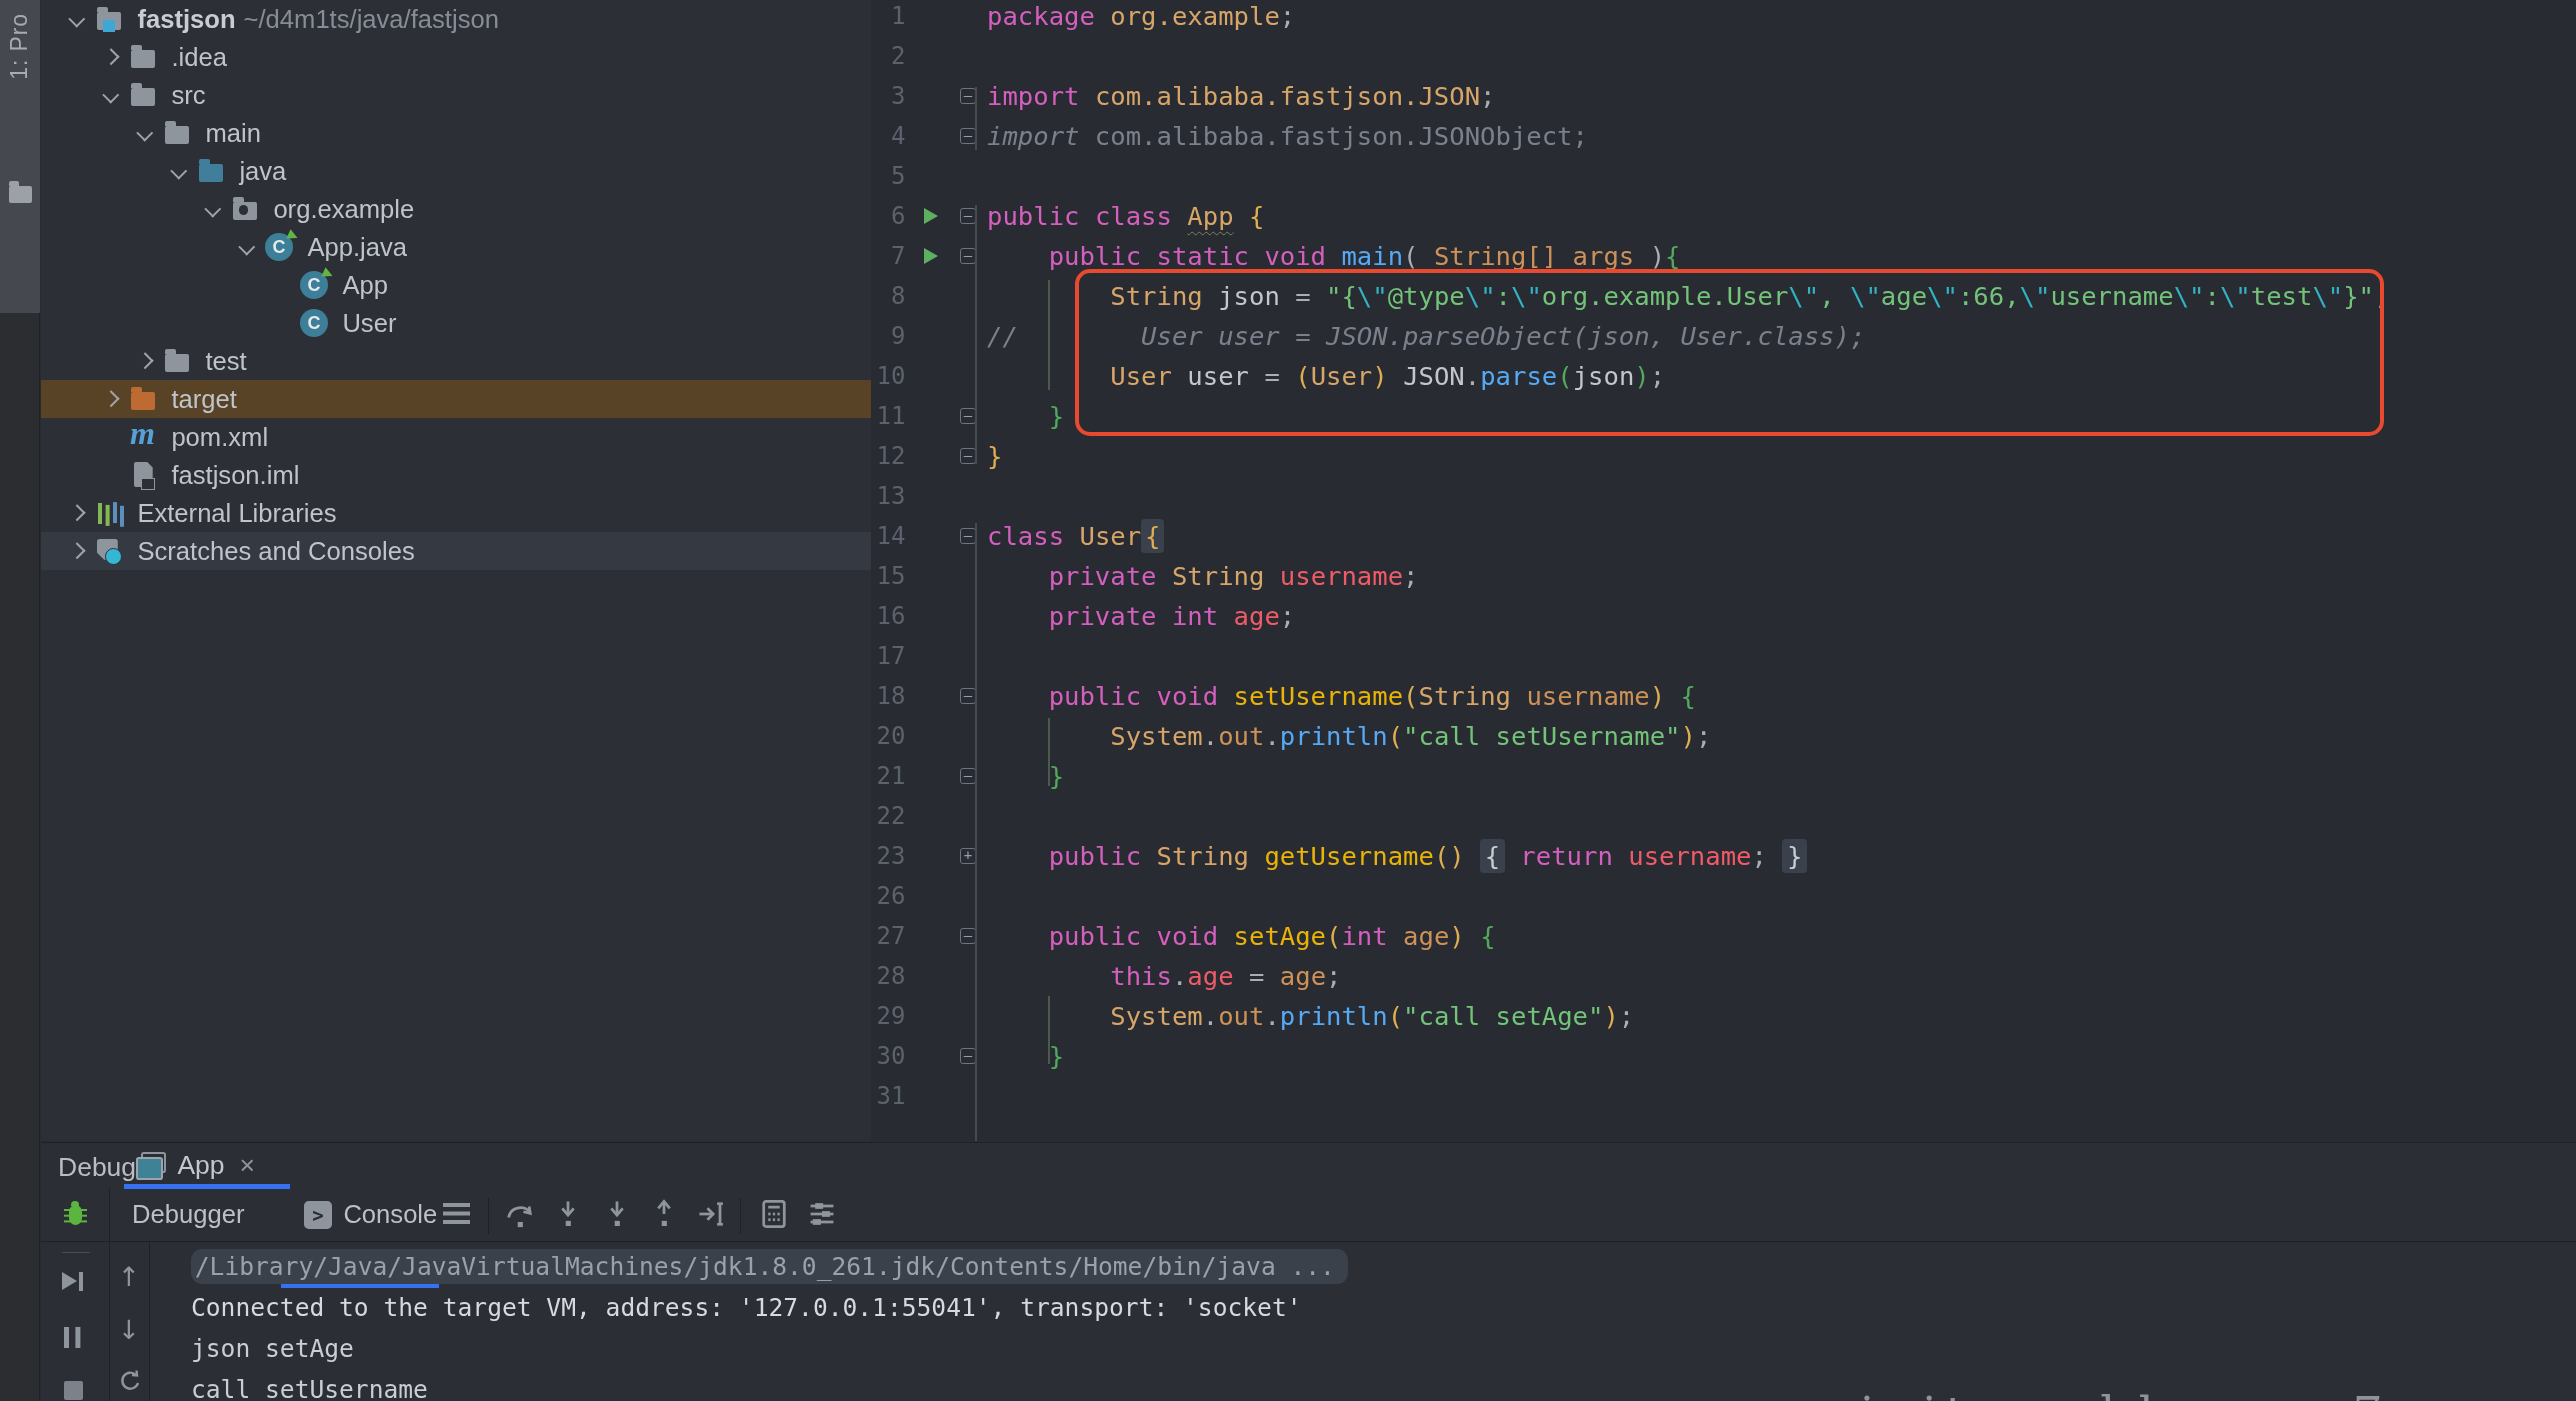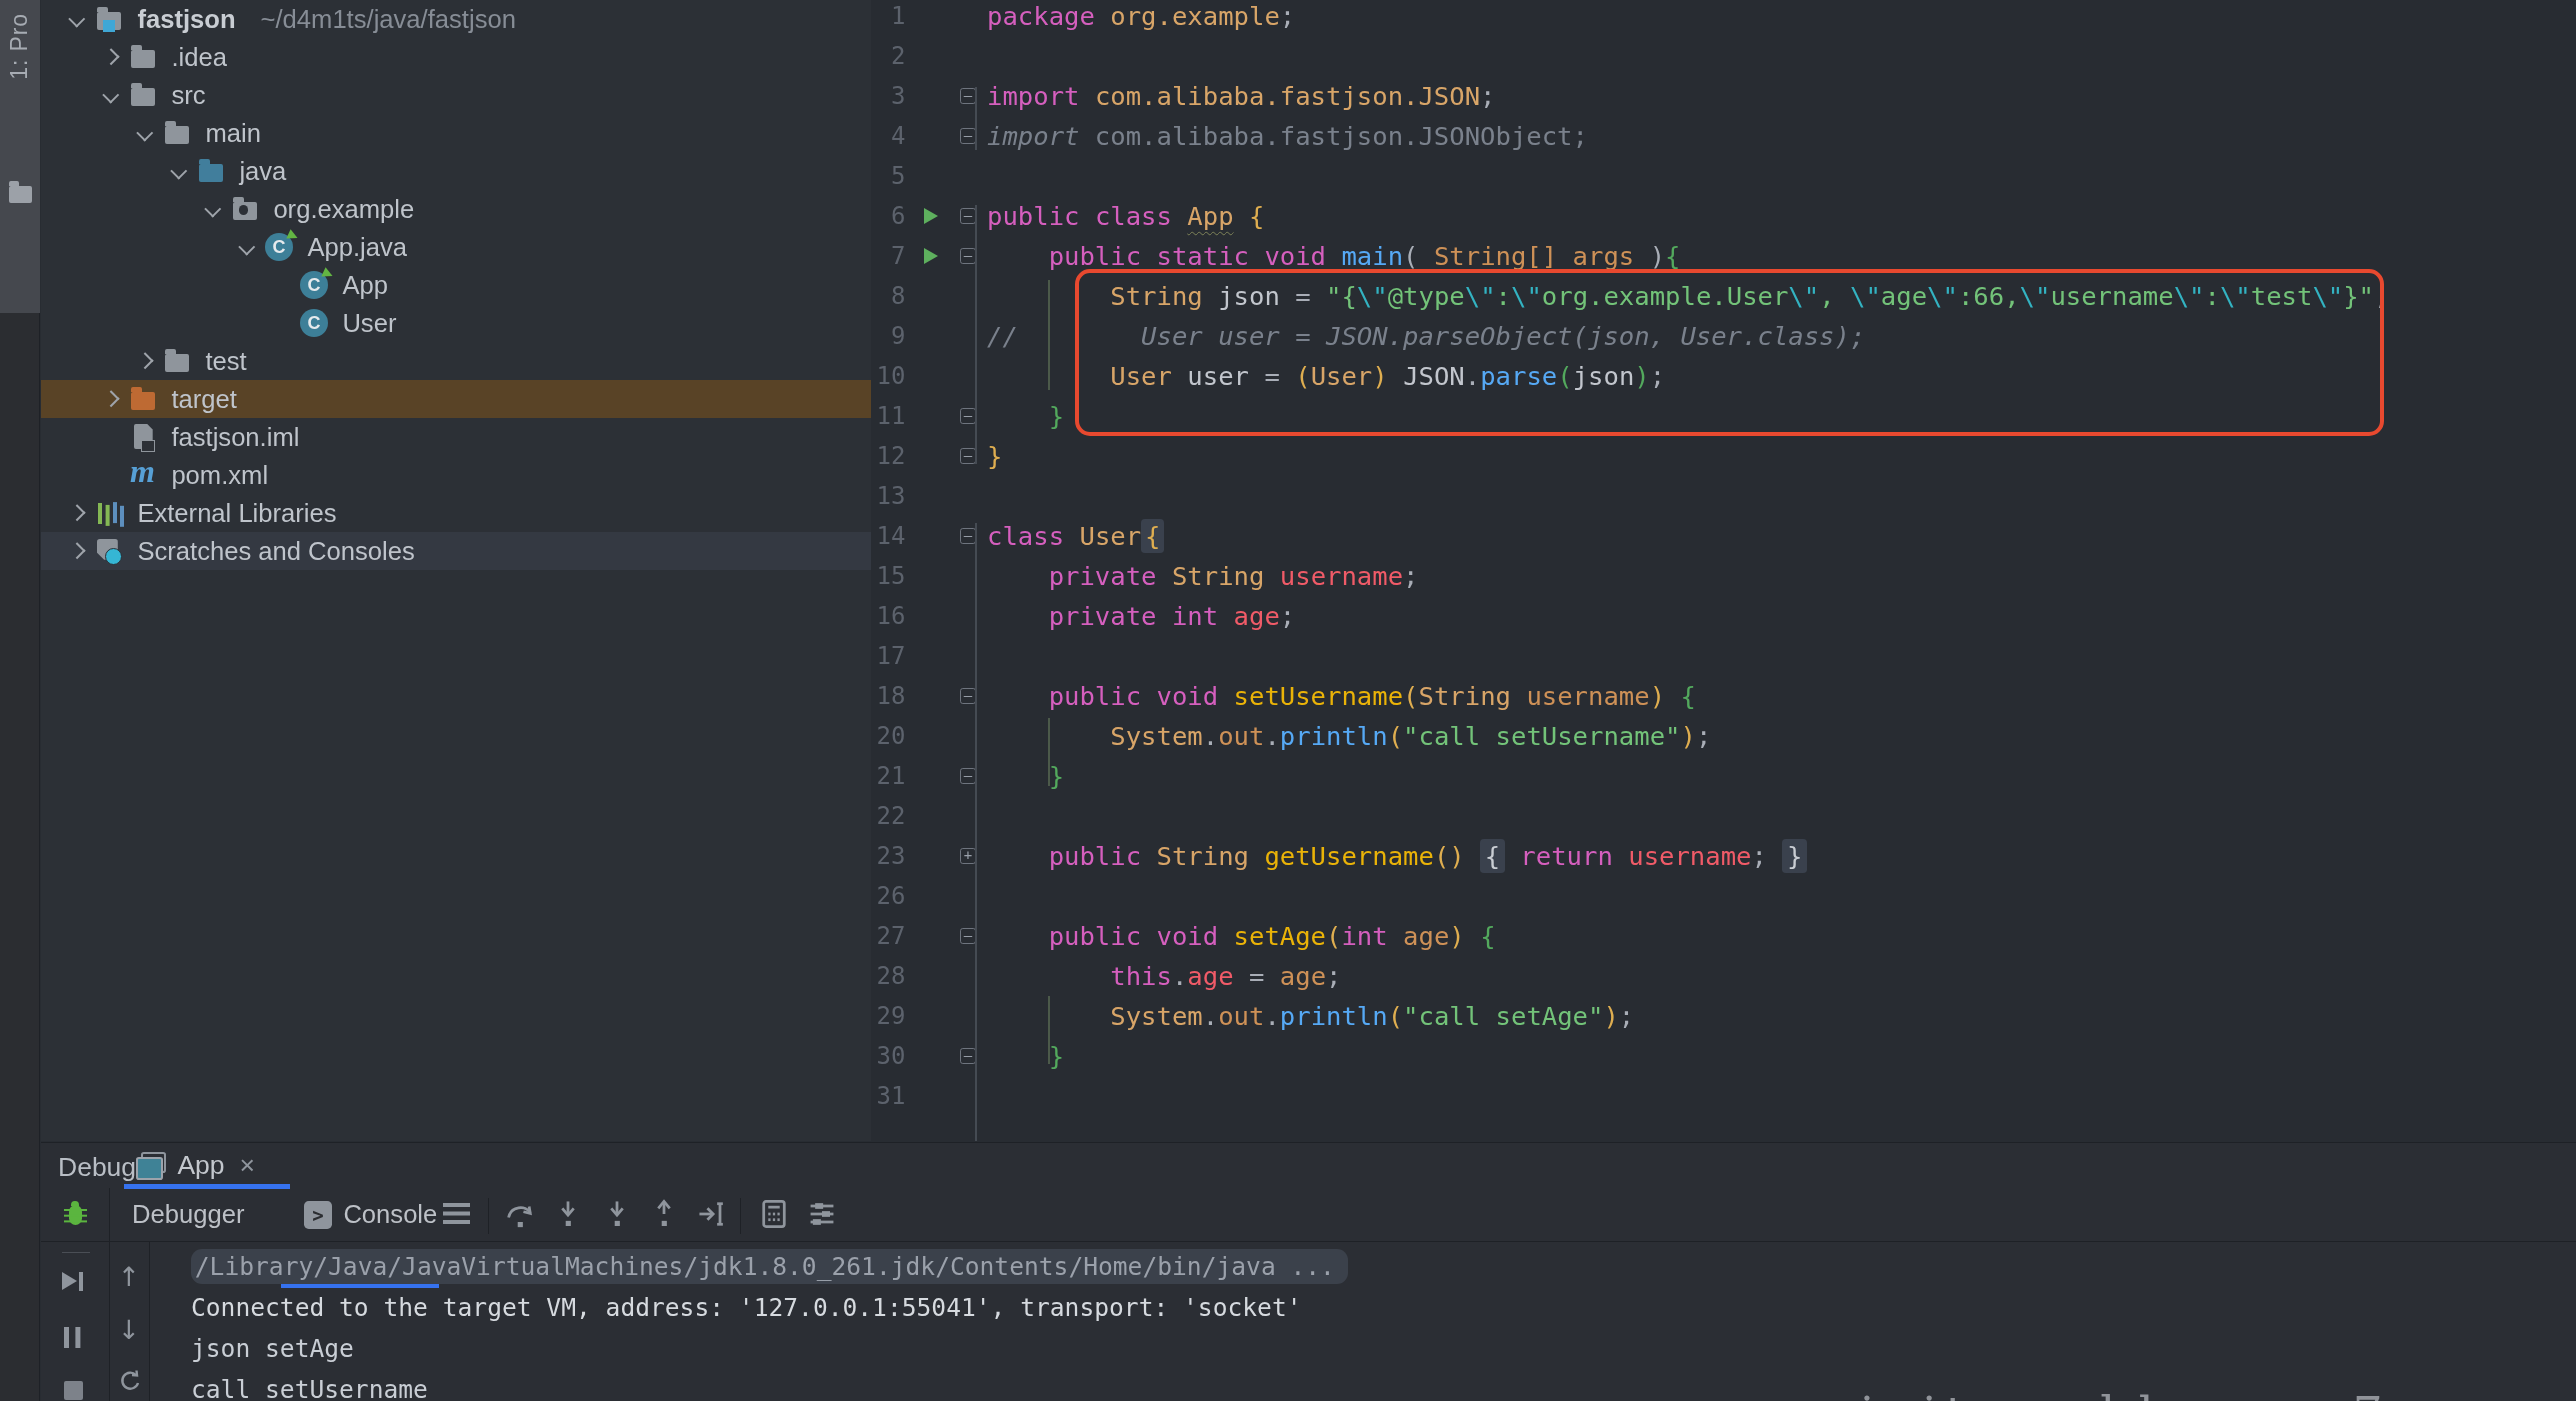--- a/index.html
+++ b/index.html
@@ -27,21 +27,21 @@
   .trow.hovered{background:var(--hoverRow)}
   .chev{width:34px;height:34px;flex:0 0 34px;position:relative}
   .chev::before{content:"";position:absolute;left:11.4px;top:11.4px;width:9.5px;height:9.5px;
     border-right:2.4px solid #9FA4AB;border-bottom:2.4px solid #9FA4AB}
   .chev.down::before{transform:rotate(45deg)}
   .chev.right::before{transform:rotate(-45deg)}
   .chev.none::before{display:none}
   .ticon{width:32px;height:32px;flex:0 0 32px;position:relative;margin-right:9.5px}
   .lbl{margin-left:1.9px}
   .lbl.b{font-weight:bold;color:#C9CDD3}
-  .tpath{margin-left:25px;color:var(--dimText)}
+  .tpath{margin-left:8px;color:var(--dimText)}
 
   
   .i-folder::before,.i-folder-root::before,.i-folder-java::before,.i-folder-target::before,.i-package::before{
     content:"";position:absolute;left:2.8px;top:8.5px;width:24.6px;height:18px;background:#8F959C;border-radius:1.9px}
   .i-folder::after,.i-folder-root::after,.i-folder-java::after,.i-folder-target::after,.i-package::after{
     content:"";position:absolute;left:2.8px;top:3.8px;width:11.4px;height:5.7px;background:#8F959C;border-radius:1.9px 1.9px 0 0}
   .i-folder-java::before,.i-folder-java::after{background:#417E9C}
   .i-folder-target::before,.i-folder-target::after{background:#BE6A33}
   .i-folder-root .badge{position:absolute;left:8.5px;top:17px;width:12.3px;height:12.3px;background:#3FA7D6;z-index:2}
   .i-package .dot{position:absolute;left:8.5px;top:12.3px;width:9.5px;height:9.5px;border-radius:50%;background:#2C3036;z-index:2}
@@ -211,27 +211,27 @@
           <span class="ticon i-folder"></span>
           <span class="lbl">test</span>
         </div>
         <div class="trow selected">
           <span class="chev right" style="margin-left: 53px;"></span>
           <span class="ticon i-folder-target"></span>
           <span class="lbl">target</span>
         </div>
         <div class="trow">
           <span class="chev none" style="margin-left: 53px;"></span>
+          <span class="ticon i-maven"></span>
+          <span class="lbl">pom.xml</span>
+        </div>
+        <div class="trow">
+          <span class="chev none" style="margin-left: 53px;"></span>
           <span class="ticon i-file-iml"></span>
           <span class="lbl">fastjson.iml</span>
-        </div>
-        <div class="trow">
-          <span class="chev none" style="margin-left: 53px;"></span>
-          <span class="ticon i-maven"></span>
-          <span class="lbl">pom.xml</span>
         </div>
         <div class="trow">
           <span class="chev right" style="margin-left: 19px;"></span>
           <span class="ticon i-ext"></span>
           <span class="lbl">External Libraries</span>
         </div>
         <div class="trow hovered">
           <span class="chev right" style="margin-left: 19px;"></span>
           <span class="ticon i-scratch"></span>
           <span class="lbl">Scratches and Consoles</span>

